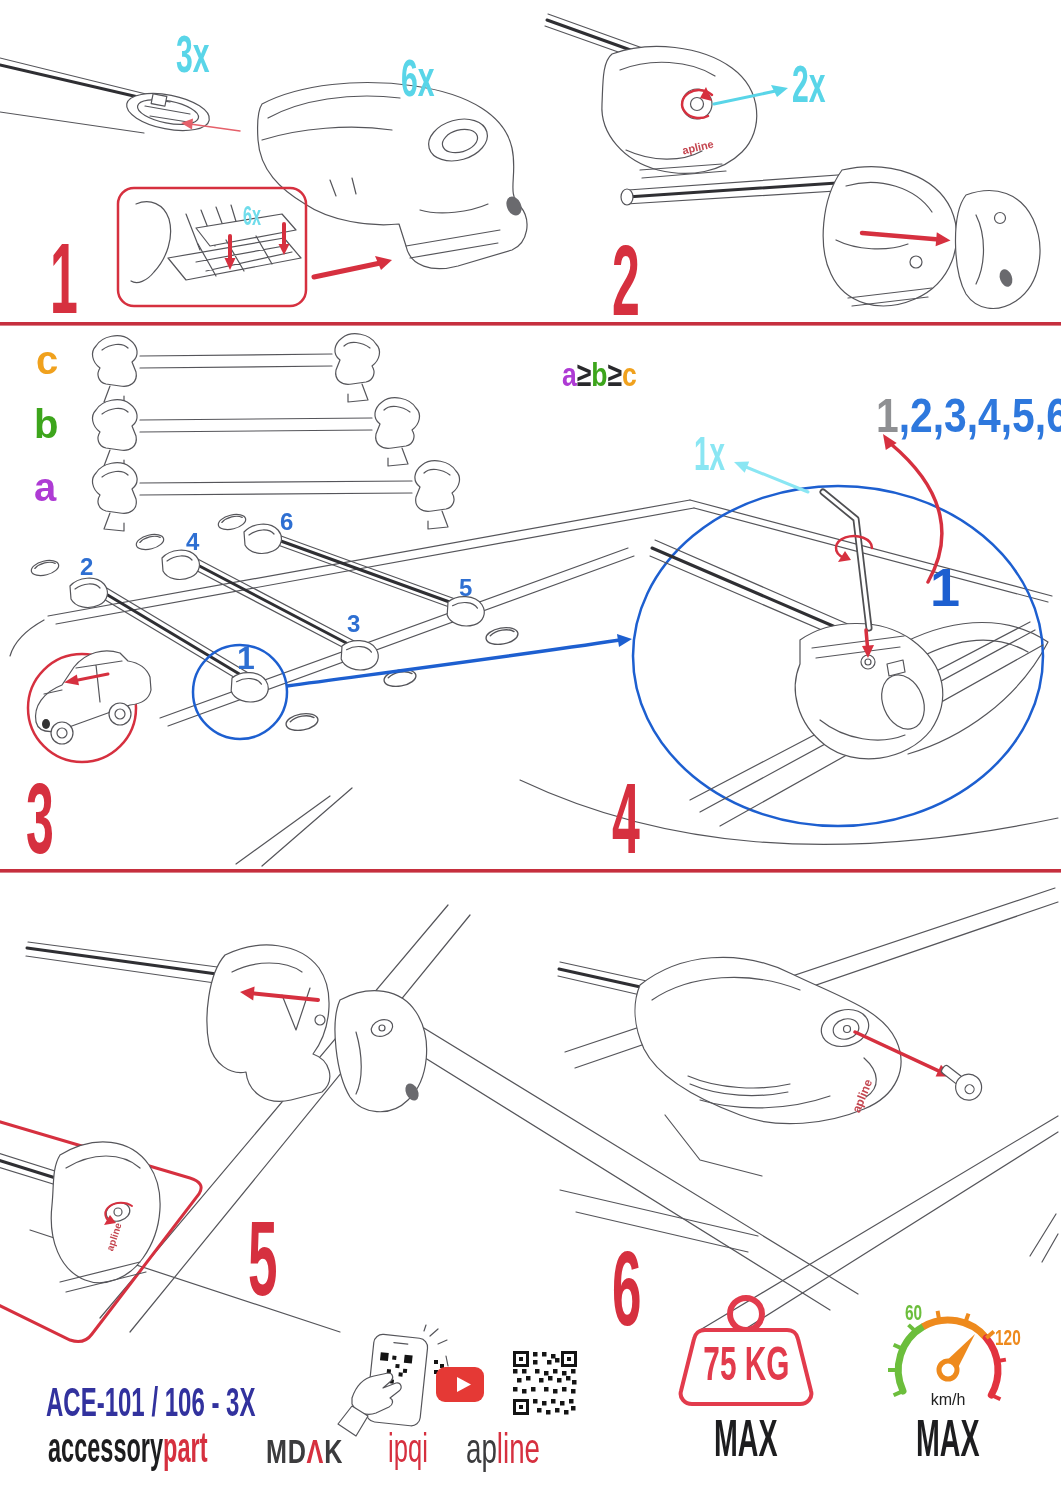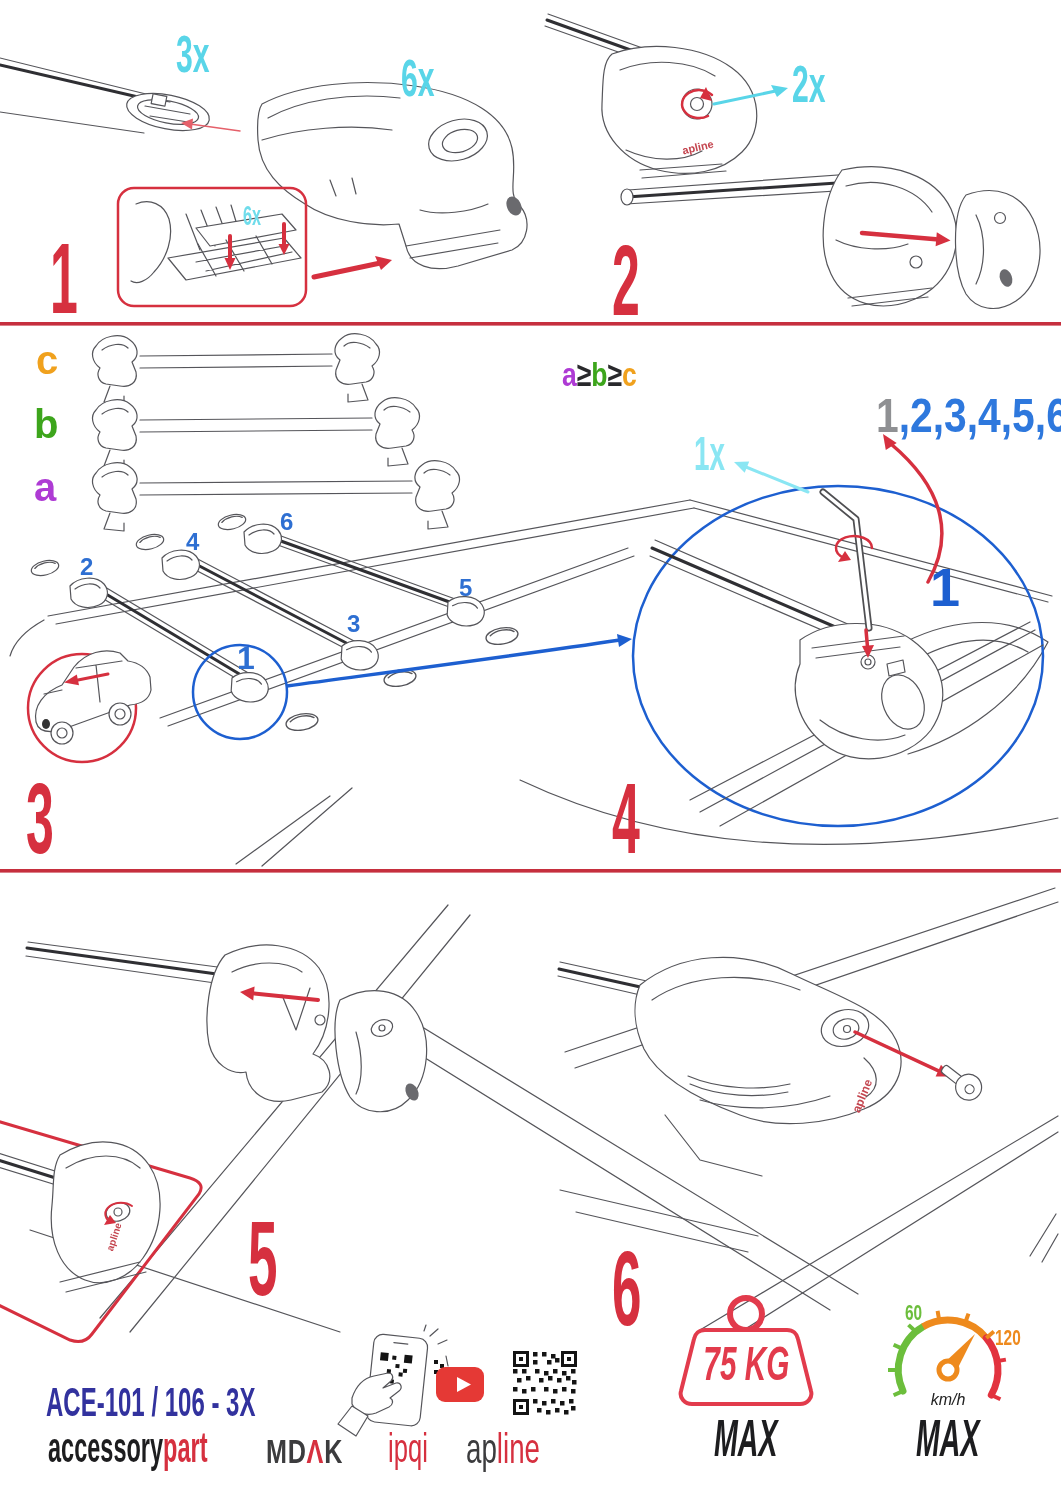--- a/index.html
+++ b/index.html
@@ -4,21 +4,21 @@
 <style>
   html,body{margin:0;padding:0;background:#fff;}
   #page{position:relative;width:1061px;height:1500px;background:#ffffff;overflow:hidden;
         font-family:"Liberation Sans",sans-serif;}
   .t{position:absolute;line-height:1;white-space:nowrap;font-weight:bold;}
   .cnd{transform-origin:0 0;}
   .stepnum{color:#d6303f;font-size:100px;transform:scaleX(.5);letter-spacing:-2px;}
   .cyan{color:#59d5e8;font-size:52px;transform:scaleX(.58);}
   .cyanlight{color:#8ae6f3;font-size:48px;transform:scaleX(.58);}
   .roofnum{color:#2e6fd2;font-size:24px;}
-  .ctr{display:flex;justify-content:center;font-style:italic;}
+  .ctr{display:flex;justify-content:center;}
   .ctr > span{display:inline-block;transform-origin:50% 0;}
   svg{position:absolute;left:0;top:0;}
   .ln{stroke:#55555a;stroke-width:1.2;fill:none;stroke-linecap:round;stroke-linejoin:round;}
   .lnf{stroke:#55555a;stroke-width:1.2;fill:#ffffff;stroke-linejoin:round;}
   .str{stroke:#2f2f33;stroke-width:3;fill:none;stroke-linecap:round;}
   .redln{stroke:#d6303f;fill:none;stroke-linecap:round;}
   .redfill{fill:#d6303f;stroke:none;}
   .blueln{stroke:#1d5fd0;fill:none;}
   .cyanln{stroke:#59d5e8;fill:none;stroke-linecap:round;}
   .cyanfill{fill:#59d5e8;stroke:none;}

